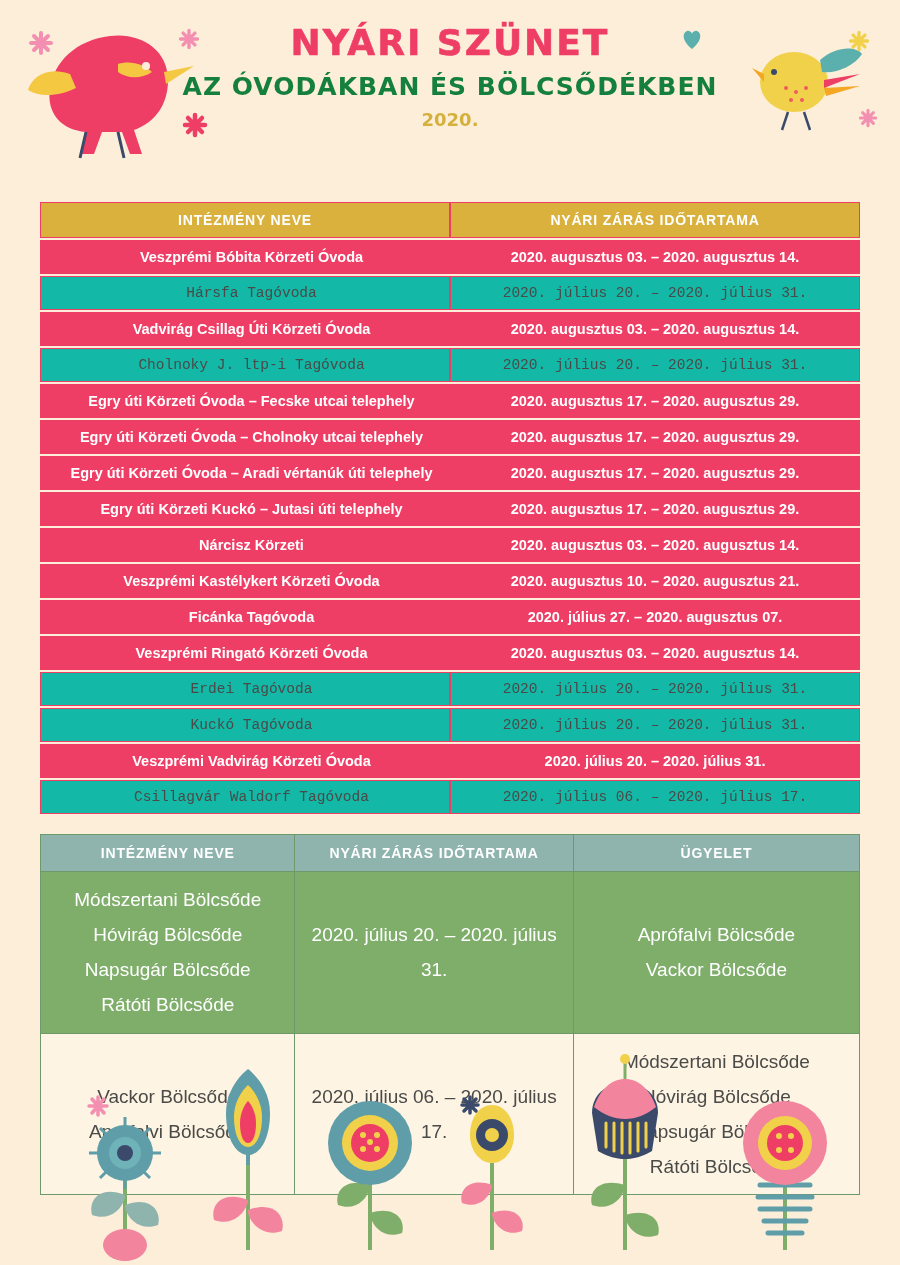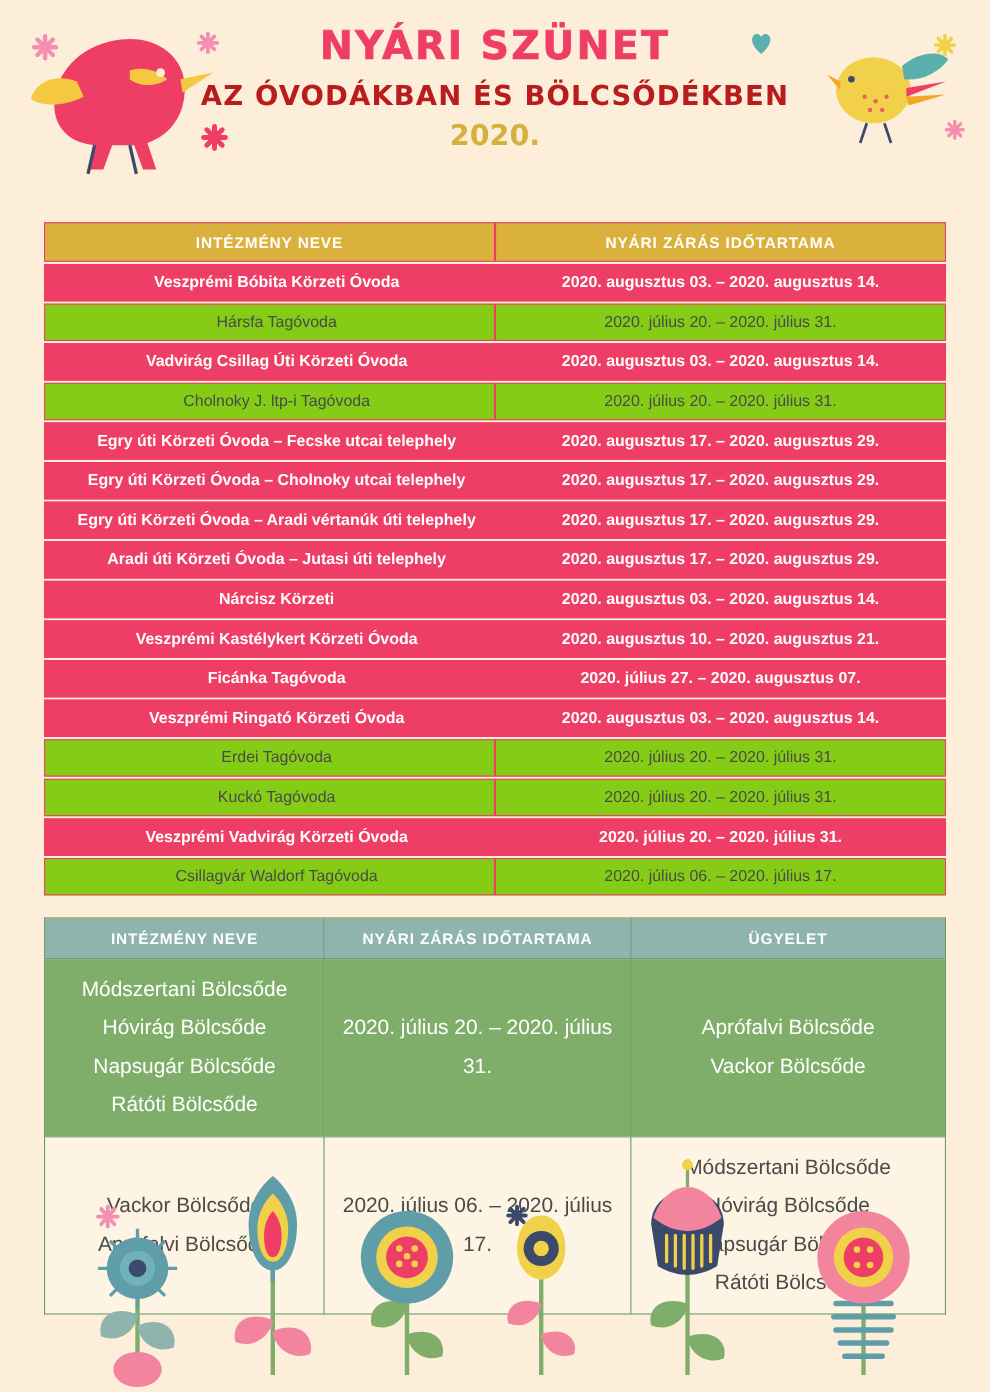--- a/index.html
+++ b/index.html
@@ -35,28 +35,28 @@
     color: #ef3e66;
     text-transform: uppercase;
     line-height: 1.05;
     -webkit-text-stroke: 0.6px #ef3e66;
   }
   .title-sub {
     font-family: "DejaVu Sans", sans-serif;
     font-weight: bold;
     font-size: 25px;
     letter-spacing: 1px;
-    color: #b91c1c;
+    color: #15803d;
     text-transform: uppercase;
     margin-top: 10px;
   }
   .title-year {
     font-family: "DejaVu Sans", sans-serif;
     font-weight: bold;
-    font-size: 26px;
+    font-size: 18px;
     color: #d4b03c;
     margin-top: 8px;
   }
 
   
   .deco { position: absolute; pointer-events: none; }
 
   
   .table-wrap {
     margin: 0 40px;
@@ -83,22 +83,23 @@
     padding: 8px 6px;
     text-align: center;
     border: 1px solid #ef3e66;
   }
   .t1 tr.pink td {
     background: #ef3e66;
     color: #ffffff;
     font-weight: bold;
   }
   .t1 tr.cream td {
-    background: #84cc16;
+    background: #14b8a6;
     color: #4a4a48;
+    font-family: Liberation Mono, monospace;
   }
   .t1 td.name { width: 52%; padding-left: 19px; }
 
   
   .t2 {
     border-collapse: collapse;
     margin-top: 18px;
   }
   .t2 th {
     background: #8fb4ae;
@@ -235,21 +236,21 @@
         </tr>
         <tr class="pink">
           <td class="name">Egry úti Körzeti Óvoda – Cholnoky utcai telephely</td>
           <td>2020. augusztus 17. – 2020. augusztus 29.</td>
         </tr>
         <tr class="pink">
           <td class="name">Egry úti Körzeti Óvoda – Aradi vértanúk úti telephely</td>
           <td>2020. augusztus 17. – 2020. augusztus 29.</td>
         </tr>
         <tr class="pink">
-          <td class="name">Aradi úti Körzeti Óvoda – Jutasi úti telephely</td>
+          <td class="name">Egry úti Körzeti Kuckó – Jutasi úti telephely</td>
           <td>2020. augusztus 17. – 2020. augusztus 29.</td>
         </tr>
         <tr class="pink">
           <td class="name">Nárcisz Körzeti</td>
           <td>2020. augusztus 03. – 2020. augusztus 14.</td>
         </tr>
         <tr class="pink">
           <td class="name">Veszprémi Kastélykert Körzeti Óvoda</td>
           <td>2020. augusztus 10. – 2020. augusztus 21.</td>
         </tr>

